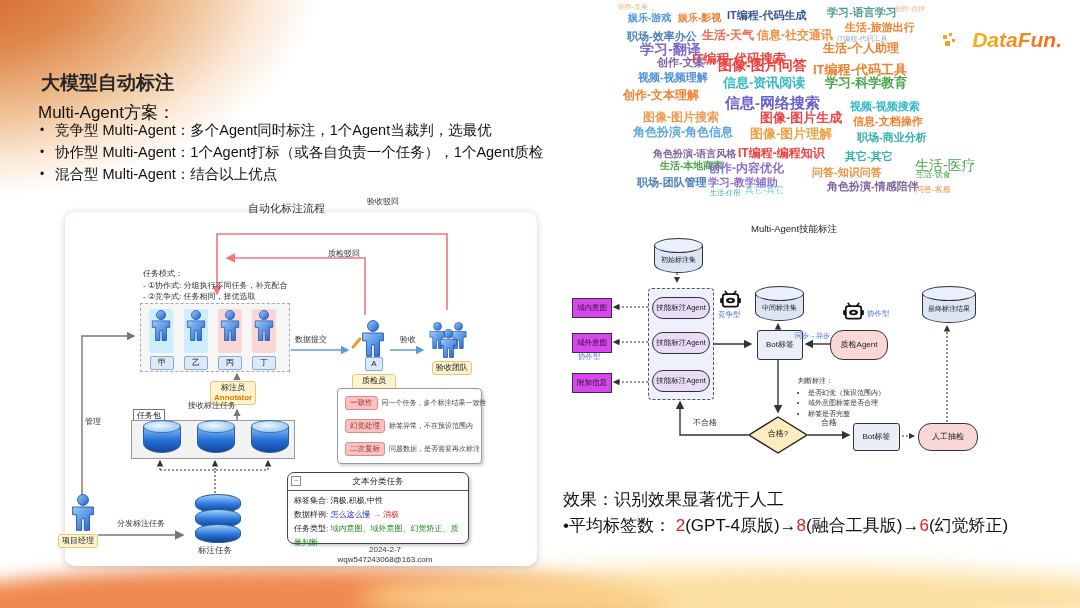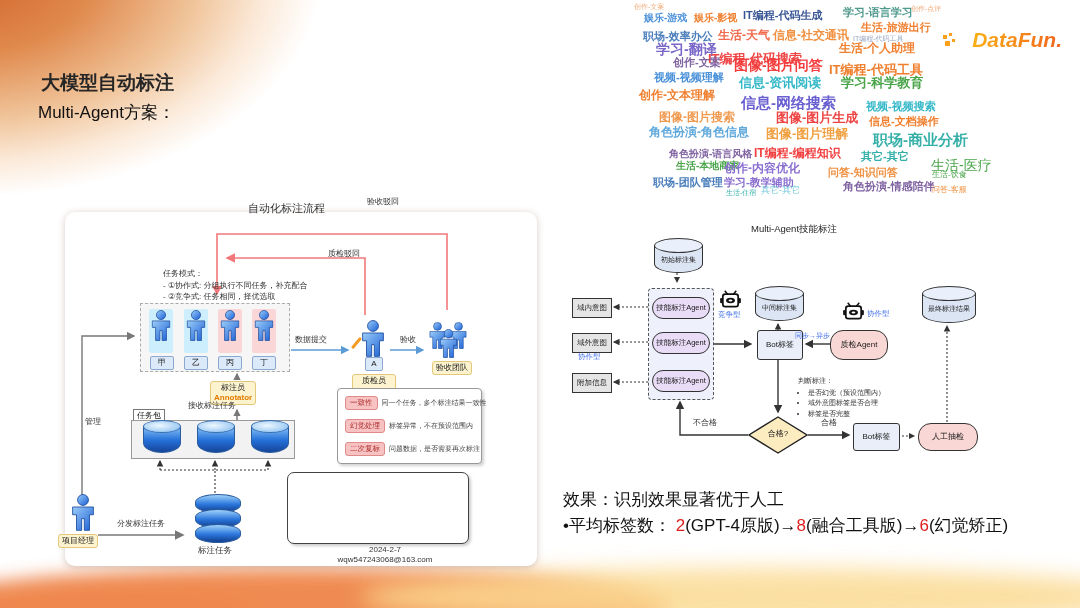--- a/index.html
+++ b/index.html
@@ -21,36 +21,36 @@
   .scheme-head{left:38px;top:101px;font-size:17px;color:#111;}
   .bullets{left:38px;top:119px;font-size:14.5px;color:#111;margin:0;padding:0;list-style:none;line-height:22px;}
   .bullets li{padding-left:17px;position:relative;}
   .bullets li:before{content:"•";position:absolute;left:2px;font-size:12px;}
   
   .logo{right:18px;top:28px;font-size:21px;font-weight:700;font-style:italic;
     background:linear-gradient(90deg,#f9b016,#f2641f);-webkit-background-clip:text;background-clip:text;color:transparent;}
   .logo-px{position:absolute;right:123px;top:33px;width:14px;height:14px;}
   .logo-px i{position:absolute;background:#f9a11b;}
   
-  .wordcloud{left:624px;top:2px;width:345px;height:200px;text-decoration:underline;}
+  .wordcloud{left:608px;top:2px;width:345px;height:200px;text-decoration:underline;}
   .wc{position:absolute;font-weight:700;white-space:nowrap;line-height:1;}
   
   .ov{position:absolute;left:0;top:0;}
   .dlabel{position:absolute;font-size:8px;color:#333;white-space:nowrap;line-height:1.1;}
   .blue-t{color:#4472e8 !important;}
   .card{position:absolute;background:#fff;border-radius:10px;box-shadow:0 1px 7px rgba(110,70,50,.28);}
   .ybox{position:absolute;background:#fdf3cf;border:1px solid #e2c878;border-radius:3px;
         font-size:8px;text-align:center;padding:1px 3px;line-height:1.25;white-space:nowrap;}
   .ybox b{color:#e07b00;}
   .person{position:absolute;}
   .robot{position:absolute;}
   
   .ldia{left:55px;top:198px;width:490px;height:372px;}
   .ldia-title{left:193px;top:4px;font-size:11px;color:#333;}
-  .taskmode{left:88px;top:70px;font-size:8px;color:#333;line-height:1.45;margin-left:20px;}
+  .taskmode{left:88px;top:70px;font-size:8px;color:#333;line-height:1.45;}
   .annbox{left:85px;top:105px;width:148px;height:67px;background:#f6f6f6;border:1px dashed #aaa;}
   .hl{position:absolute;top:5px;width:24px;height:44px;border-radius:2px;}
   .hl.c{background:#cdeefc;} .hl.p{background:#fbd6d6;}
   .ptag{position:absolute;top:52px;width:22px;height:12px;background:#dce9f8;border:1px solid #8aa8d0;
         border-radius:2px;font-size:8px;text-align:center;line-height:12px;}
   .graybox{left:76px;top:222px;width:162px;height:37px;background:#f2f2f2;border:1px solid #999;}
   .smtag{position:absolute;background:#fff;border:1px solid #777;font-size:8px;padding:0 3px;line-height:11px;}
   
   .cyl{position:absolute;border:1px solid #333;border-top:none;background:#dbe5f4;
        border-radius:0 0 50% 50% / 0 0 9px 9px;}
@@ -81,21 +81,21 @@
         line-height:7px;text-align:center;color:#666;}
   .tc-body{padding:3px 6px;line-height:1.75;}
   .t-blue{color:#2222cc;} .t-red{color:#e03030;} .t-green{color:#1e8a1e;}
   .lfoot{position:absolute;font-size:8px;color:#333;text-align:center;}
   
   .rdia{left:555px;top:220px;width:470px;height:250px;}
   .rdia-title{left:196px;top:4px;font-size:9.5px;color:#222;}
   .agents{left:93px;top:68px;width:64px;height:110px;background:#eef0fb;border:1.2px dashed #555;border-radius:4px;}
   .apill{position:absolute;left:97px;width:56px;height:20px;background:#e8dcf7;border:1.2px solid #333;
         border-radius:11px;font-size:7.5px;text-align:center;line-height:20px;}
-  .gbox{position:absolute;left:17px;width:38px;height:18px;background:#e5e5e5;border:1px solid #333;
+  .gbox{position:absolute;left:17px;width:38px;height:18px;background:#d946ef;border:1px solid #333;
         font-size:7.5px;text-align:center;line-height:18px;}
   .botbox{position:absolute;background:#e9eef8;border:1.2px solid #333;border-radius:3px;
         font-size:8px;text-align:center;}
   .pinkpill{position:absolute;background:#f8d7d5;border:1.2px solid #333;border-radius:13px;
         font-size:8px;text-align:center;}
   .diamond{position:absolute;left:193px;top:196px;width:60px;height:38px;}
   .diamond svg{position:absolute;left:0;top:0;}
   .diamond .dtxt{position:absolute;left:0;right:0;top:12px;text-align:center;font-size:8px;}
   .judge{position:absolute;left:243px;top:156px;font-size:7px;color:#333;line-height:1.5;}
   .judge ul{margin:1px 0 0 2px;padding-left:8px;}
@@ -140,20 +140,25 @@
     </defs>
   </svg>
 
   <div class="corner-grad"></div>
   <div class="wave-pink"></div>
   <div class="wave-orange"></div>
   <div class="wave-yellow"></div>
 
   <div class="abs subtitle">大模型自动标注</div>
   <div class="abs scheme-head">Multi-Agent方案：</div>
+  <ul class="abs bullets">
+    <li>竞争型 Multi-Agent：多个Agent同时标注，1个Agent当裁判，选最优</li>
+    <li>协作型 Multi-Agent：1个Agent打标（或各自负责一个任务），1个Agent质检</li>
+    <li>混合型 Multi-Agent：结合以上优点</li>
+  </ul>
 
   <div class="logo-px">
     <i style="left:0;top:2px;width:4px;height:4px"></i>
     <i style="left:6px;top:0;width:3px;height:3px"></i>
     <i style="left:2px;top:8px;width:5px;height:5px"></i>
     <i style="left:9px;top:6px;width:3px;height:3px"></i>
   </div>
   <div class="abs logo">DataFun.</div>
 
   <div class="abs wordcloud">
@@ -178,21 +183,21 @@
       <span class="wc" style="left: 115px; top: 74px; font-size: 13px; color: rgb(53, 184, 200);">信息-资讯阅读</span>
       <span class="wc" style="left: 217px; top: 74px; font-size: 13px; color: rgb(74, 165, 74);">学习-科学教育</span>
       <span class="wc" style="left: 15px; top: 87px; font-size: 12px; color: rgb(240, 128, 48);">创作-文本理解</span>
       <span class="wc" style="left: 117px; top: 93px; font-size: 15px; color: rgb(106, 95, 208);">信息-网络搜索</span>
       <span class="wc" style="left: 242px; top: 99px; font-size: 11px; color: rgb(53, 184, 200);">视频-视频搜索</span>
       <span class="wc" style="left: 35px; top: 109px; font-size: 12px; color: rgb(240, 154, 80);">图像-图片搜索</span>
       <span class="wc" style="left: 140px; top: 109px; font-size: 13px; color: #ef4444; padding-left: 12px;">图像-图片生成</span>
       <span class="wc" style="left: 245px; top: 114px; font-size: 11px; color: rgb(240, 128, 48);">信息-文档操作</span>
       <span class="wc" style="left: 25px; top: 124px; font-size: 12px; color: rgb(95, 168, 220);">角色扮演-角色信息</span>
       <span class="wc" style="left: 142px; top: 125px; font-size: 13px; color: rgb(240, 160, 64);">图像-图片理解</span>
-      <span class="wc" style="left: 249px; top: 130px; font-size: 15px; color: rgb(53, 176, 168);">职场-商业分析</span>
+      <span class="wc" style="left: 249px; top: 130px; font-size: 11px; color: rgb(53, 176, 168);">职场-商业分析</span>
       <span class="wc" style="left: 5px; top: 147px; font-size: 10px; color: rgb(128, 100, 162); margin-left: 40px;">角色扮演-语言风格</span>
       <span class="wc" style="left: 130px; top: 145px; font-size: 12px; color: rgb(242, 64, 64);">IT编程-编程知识</span>
       <span class="wc" style="left: 237px; top: 149px; font-size: 11px; color: rgb(53, 176, 168);">其它-其它</span>
       <span class="wc" style="left: 52px; top: 159px; font-size: 10px; color: rgb(74, 165, 74);">生活-本地商家</span>
       <span class="wc" style="left: 100px; top: 160px; font-size: 12px; color: rgb(138, 111, 208);">创作-内容优化</span>
       <span class="wc" style="left: 204px; top: 165px; font-size: 11px; color: rgb(240, 144, 64);">问答-知识问答</span>
       <span class="wc" style="left: 307px; top: 156px; font-size: 14px; color: rgb(74, 165, 74); font-weight: 400;">生活-医疗</span>
       <span class="wc" style="left: 308px; top: 169px; font-size: 8px; color: rgb(74, 165, 74); font-weight: 400;">生活-饮食</span>
       <span class="wc" style="left: 29px; top: 175px; font-size: 11px; color: rgb(74, 126, 187);">职场-团队管理</span>
       <span class="wc" style="left: 100px; top: 175px; font-size: 11px; color: rgb(138, 111, 208);">学习-教学辅助</span>
@@ -317,20 +322,29 @@
         <span class="pill">幻觉处理</span>
         <span class="lg-desc">标签异常，不在预设范围内</span>
       </div>
       <div class="lg-row" style="top:53px">
         <span class="pill">二次复标</span>
         <span class="lg-desc">问题数据，是否需要再次标注</span>
       </div>
     </div>
 
     <div class="abs taskcard">
+      <div class="tc-head">
+        <span class="tc-min">−</span>
+        <span>文本分类任务</span>
+      </div>
+      <div class="tc-body">
+        <div><span>标签集合: </span><span>消极,积极,中性</span></div>
+        <div><span>数据样例: </span><span class="t-blue">怎么这么慢</span><span class="t-red"> → </span><span class="t-red">消极</span></div>
+        <div><span>任务类型: </span><span class="t-green">域内意图、域外意图、幻觉矫正、质量判断</span></div>
+      </div>
     </div>
     <div class="lfoot" style="left:250px;top:347px;width:160px">2024-2-7</div>
     <div class="lfoot" style="left:250px;top:357px;width:160px">wqw547243068@163.com</div>
   </div>
 
   <div class="abs rdia">
     <svg class="ov" width="470" height="250">
       <path d="M122,52 V62" fill="none" stroke="#333" stroke-width="1.1" stroke-dasharray="3,2" marker-end="url(#mDark)"></path>
       <path d="M93,87 H59" fill="none" stroke="#333" stroke-width="1.1" stroke-dasharray="2,2" marker-end="url(#mDark)"></path>
       <path d="M93,122 H59" fill="none" stroke="#333" stroke-width="1.1" stroke-dasharray="2,2" marker-end="url(#mDark)"></path>

